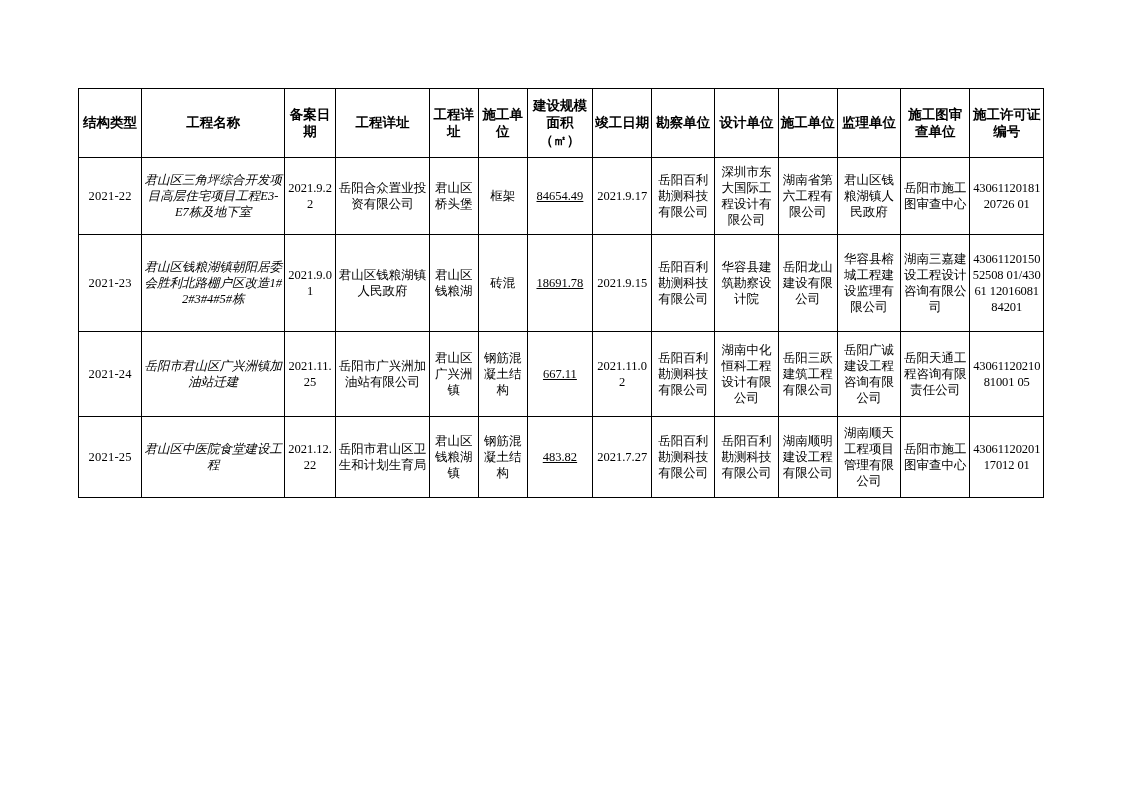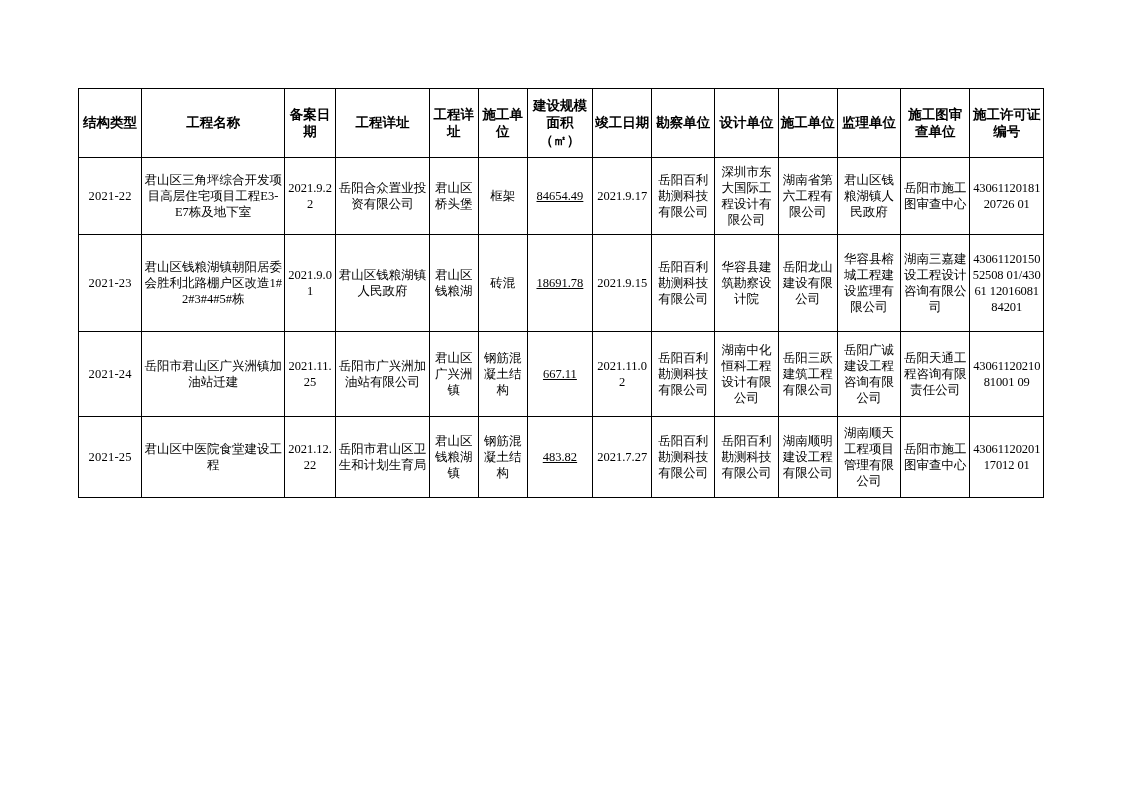--- a/index.html
+++ b/index.html
@@ -43,20 +43,21 @@
   table.reg-table td {
     font-size: 12.5px;
   }
   td.cell-code {
     font-size: 13px;
     letter-spacing: 0.2px;
   }
   td.cell-name {
     font-size: 13.5px;
     text-align: center;
+    font-style: italic;
   }
   td.cell-num {
     font-size: 13px;
     text-decoration: underline;
   }
   td.cell-license {
     font-size: 12.5px;
     letter-spacing: -0.1px;
     margin-left: 43px;
   }
@@ -159,21 +160,21 @@
         <td>岳阳市广兴洲加油站有限公司</td>
         <td>君山区广兴洲镇</td>
         <td>钢筋混凝土结构</td>
         <td class="cell-num">667.11</td>
         <td>2021.11.02</td>
         <td>岳阳百利勘测科技有限公司</td>
         <td>湖南中化恒科工程设计有限公司</td>
         <td>岳阳三跃建筑工程有限公司</td>
         <td>岳阳广诚建设工程咨询有限公司</td>
         <td>岳阳天通工程咨询有限责任公司</td>
-        <td class="cell-license">4306112021081001 09</td>
+        <td class="cell-license">4306112021081001 05</td>
       </tr>
       <tr class="row-4">
         <td class="cell-code">2021-25</td>
         <td class="cell-name">君山区中医院食堂建设工程</td>
         <td>2021.12.22</td>
         <td>岳阳市君山区卫生和计划生育局</td>
         <td>君山区钱粮湖镇</td>
         <td>钢筋混凝土结构</td>
         <td class="cell-num">483.82</td>
         <td>2021.7.27</td>

